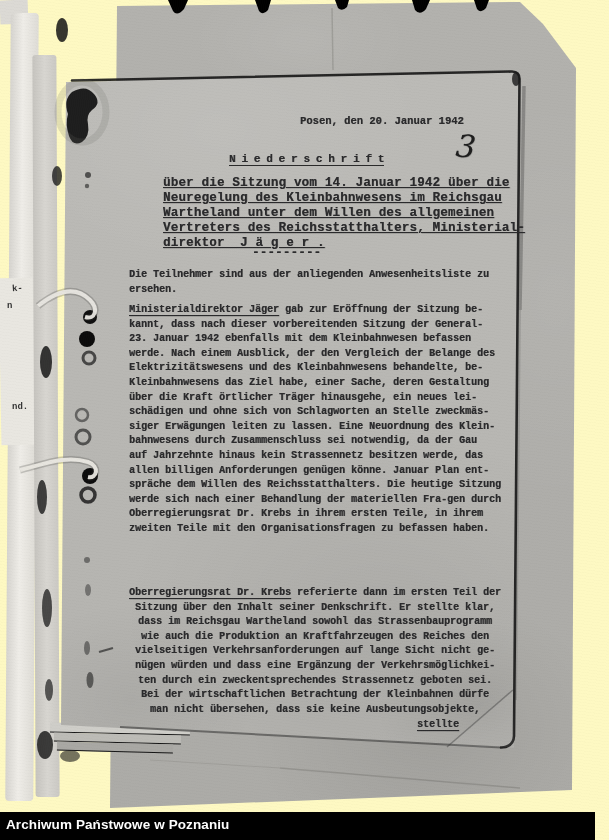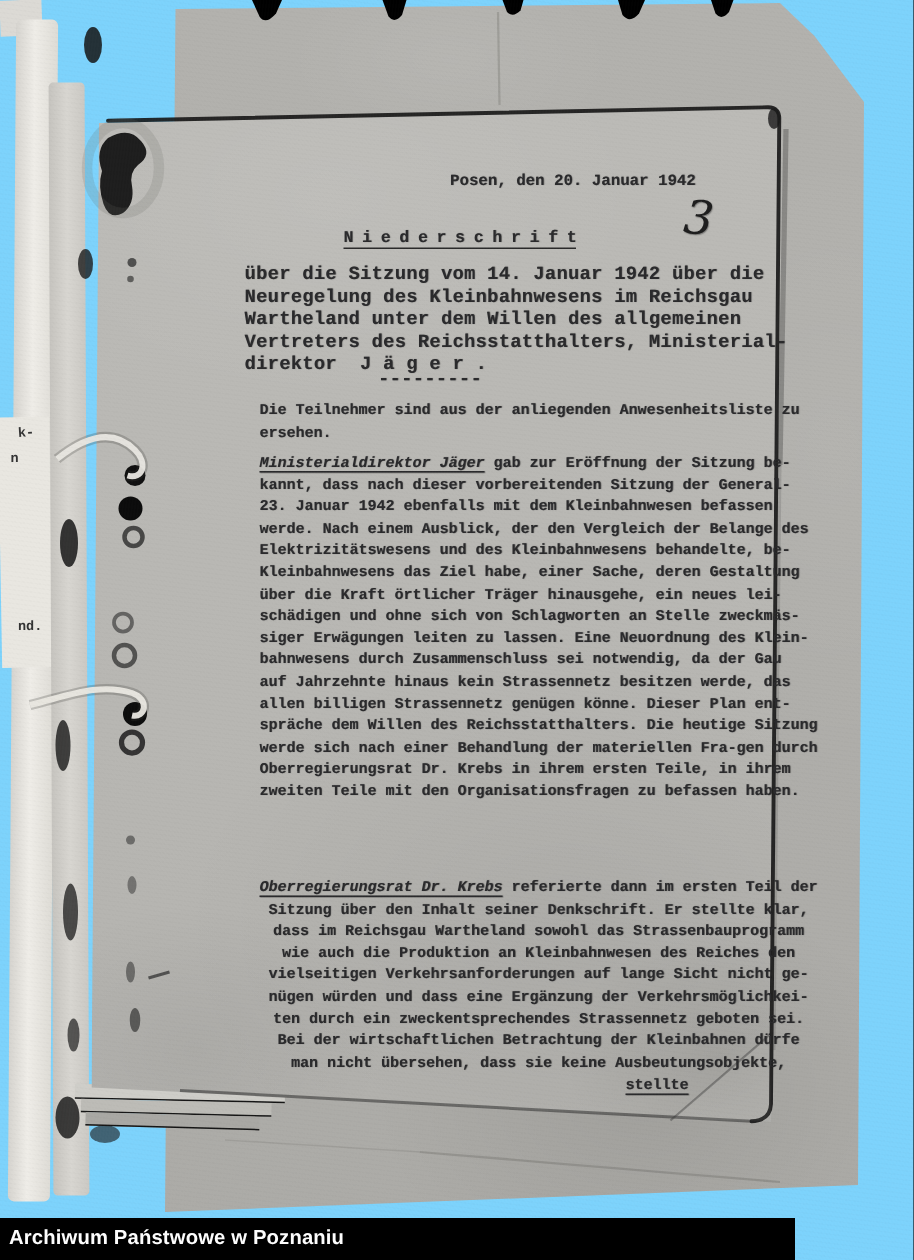--- a/index.html
+++ b/index.html
@@ -1,16 +1,16 @@
 <!DOCTYPE html>
 <html><head>
 <meta charset="utf-8">
 <style>
   html,body{margin:0;padding:0;background:#000;}
-  .stage{position:relative;width:609px;height:840px;background:#7dd3fc;overflow:hidden;
+  .stage{position:relative;width:609px;height:840px;background:#fef9c3;overflow:hidden;
          font-family:"Liberation Sans",sans-serif;}
   
   .under-page{position:absolute;inset:0;z-index:1;
     clip-path:polygon(117px 6px,520px 2px,543px 24px,576px 68px,572px 790px,110px 808px);
     background:
       radial-gradient(220px 160px at 300px 400px, rgba(0,0,0,.05), transparent 70%),
       radial-gradient(260px 200px at 430px 730px, rgba(0,0,0,.07), transparent 70%),
       radial-gradient(200px 300px at 555px 300px, rgba(255,255,255,.05), transparent 70%),
       radial-gradient(160px 90px at 300px 40px, rgba(255,255,255,.06), transparent 70%),
       linear-gradient(#b3b2ae,#acaba7);}
@@ -31,47 +31,47 @@
   .tab-bl{left:10px;top:786px;width:28px;height:24px;transform:rotate(-2deg);background:#dcdad5;z-index:2;}
   .stack-edge{position:absolute;z-index:2;border-bottom:1px solid #161616;}
   .se1{left:50px;top:724px;width:140px;height:9px;background:#cfcec9;transform:rotate(1.2deg);}
   .se2{left:54px;top:734px;width:127px;height:8px;background:#bdbcb7;transform:rotate(1.4deg);}
   .se3{left:57px;top:743px;width:116px;height:8px;background:#a9a8a4;transform:rotate(1.6deg);}
   .marks-svg{position:absolute;inset:0;z-index:4;pointer-events:none;}
   
   .typed{position:absolute;z-index:5;font-family:"Liberation Mono","DejaVu Sans Mono",monospace;
     font-weight:bold;color:#2a2a2c;text-shadow:.4px .3px .6px rgba(25,25,25,.55);}
   .line{white-space:pre;}
-  .u-seg{text-decoration:underline;text-underline-offset:2.5px;text-decoration-thickness:1.4px;font-style:italic;}
+  .u-seg{text-decoration:underline;text-underline-offset:2.5px;text-decoration-thickness:1.4px;}
   .date-line{left:300px;top:115px;font-size:10.5px;}
   .doc-title{left:229px;top:153px;font-size:11px;letter-spacing:-.4px;
     border-bottom:1.6px solid #2a2a2a;padding-bottom:0;white-space:pre;}
-  .subtitle{left:163px;top:176px;font-size:12.5px;line-height:14.9px;letter-spacing:.2px;}
+  .subtitle{left:163px;top:176px;font-size:12.5px;line-height:14.9px;letter-spacing:.2px;text-decoration:underline;}
   .separator{left:252px;top:246px;font-size:12.5px;letter-spacing:.2px;}
-  .para{line-height:14.6px;font-size:10px;margin-left:44px;}
+  .para{line-height:14.6px;font-size:10px;}
   .para-1{left:129px;top:268px;}
   .para-2{left:129px;top:303px;}
   .para-3{left:129px;top:586px;text-align:center;}
   .catchword{left:417px;top:719px;font-size:10px;text-decoration:underline;
     text-underline-offset:2.5px;text-decoration-thickness:1.4px;}
   .annotation-3{position:absolute;left:456px;top:128px;z-index:5;font-family:"DejaVu Serif",serif;
     font-style:italic;font-size:31px;color:#1e1e1e;transform:rotate(6deg);
     text-shadow:.5px .5px .8px rgba(20,20,20,.4);}
   .fragment{position:absolute;z-index:5;font-family:"Liberation Mono","DejaVu Sans Mono",monospace;
     font-weight:bold;font-size:9px;color:#333;}
   .frag-1{left:12px;top:284px;transform:rotate(-4deg);}
   .frag-2{left:7px;top:301px;}
-  .frag-3{left:12px;top:413px;text-align:center;}
+  .frag-3{left:12px;top:402px;text-align:center;}
   
   .grain{position:absolute;inset:0;z-index:6;pointer-events:none;opacity:.5;
     background:
       repeating-linear-gradient(7deg, rgba(0,0,0,.018) 0 1px, transparent 1px 3px),
       repeating-linear-gradient(97deg, rgba(255,255,255,.014) 0 1px, transparent 1px 2px),
       repeating-linear-gradient(53deg, rgba(0,0,0,.012) 0 1px, transparent 1px 2px);}
-  .footer-bar{position:absolute;left:0;top:812px;width:530px;height:28px;background:#000;z-index:7;}
+  .footer-bar{position:absolute;left:0;top:812px;width:595px;height:28px;background:#000;z-index:7;}
   .footer-text{position:absolute;left:6px;top:5px;font-family:"Liberation Sans",sans-serif;
     font-weight:bold;font-size:13.5px;color:#fdfdfd;letter-spacing:.1px;}
 </style>
 </head>
 <body>
 
 <div class="stage">
 
   <div class="under-page"></div>
   <div class="strip strip-a"></div>
@@ -156,31 +156,31 @@
       <div class="line"><span>kannt, dass nach dieser vorbereitenden Sitzung der General-</span></div>
       <div class="line"><span>23. Januar 1942 ebenfalls mit dem Kleinbahnwesen befassen</span></div>
       <div class="line"><span>werde. Nach einem Ausblick, der den Vergleich der Belange des</span></div>
       <div class="line"><span>Elektrizitätswesens und des Kleinbahnwesens behandelte, be-</span></div>
       <div class="line"><span>Kleinbahnwesens das Ziel habe, einer Sache, deren Gestaltung</span></div>
       <div class="line"><span>über die Kraft örtlicher Träger hinausgehe, ein neues lei-</span></div>
       <div class="line"><span>schädigen und ohne sich von Schlagworten an Stelle zweckmäs-</span></div>
       <div class="line"><span>siger Erwägungen leiten zu lassen. Eine Neuordnung des Klein-</span></div>
       <div class="line"><span>bahnwesens durch Zusammenschluss sei notwendig, da der Gau</span></div>
       <div class="line"><span>auf Jahrzehnte hinaus kein Strassennetz besitzen werde, das</span></div>
-      <div class="line"><span>allen billigen Strassennetz genügen könne. Dieser Plan ent-</span></div>
+      <div class="line"><span>allen billigen Anforderungen genügen könne. Januar Plan ent-</span></div>
       <div class="line"><span>spräche dem Willen des Reichsstatthalters. Die heutige Sitzung</span></div>
       <div class="line"><span>werde sich nach einer Behandlung der materiellen Fra-gen durch</span></div>
       <div class="line"><span>Oberregierungsrat Dr. Krebs in ihrem ersten Teile, in ihrem</span></div>
       <div class="line"><span>zweiten Teile mit den Organisationsfragen zu befassen haben.</span></div>
     </div>
   <div class="typed para para-3">
       <div class="line"><span class="u-seg">Oberregierungsrat Dr. Krebs</span><span> referierte dann im ersten Teil der</span></div>
       <div class="line"><span>Sitzung über den Inhalt seiner Denkschrift. Er stellte klar,</span></div>
       <div class="line"><span>dass im Reichsgau Wartheland sowohl das Strassenbauprogramm</span></div>
-      <div class="line"><span>wie auch die Produktion an Kleinbahnwesen des Reiches den</span></div>
+      <div class="line"><span>wie auch die Produktion an Kraftfahrzeugen des Reiches den</span></div>
       <div class="line"><span>vielseitigen Verkehrsanforderungen auf lange Sicht nicht ge-</span></div>
       <div class="line"><span>nügen würden und dass eine Ergänzung der Verkehrsmöglichkei-</span></div>
       <div class="line"><span>ten durch ein zweckentsprechendes Strassennetz geboten sei.</span></div>
       <div class="line"><span>Bei der wirtschaftlichen Betrachtung der Kleinbahnen dürfe</span></div>
       <div class="line"><span>man nicht übersehen, dass sie keine Ausbeutungsobjekte,</span></div>
     </div>
   <div class="typed catchword">stellte</div>
 
   <div class="fragment frag-1">k-</div>
   <div class="fragment frag-2">n</div>

